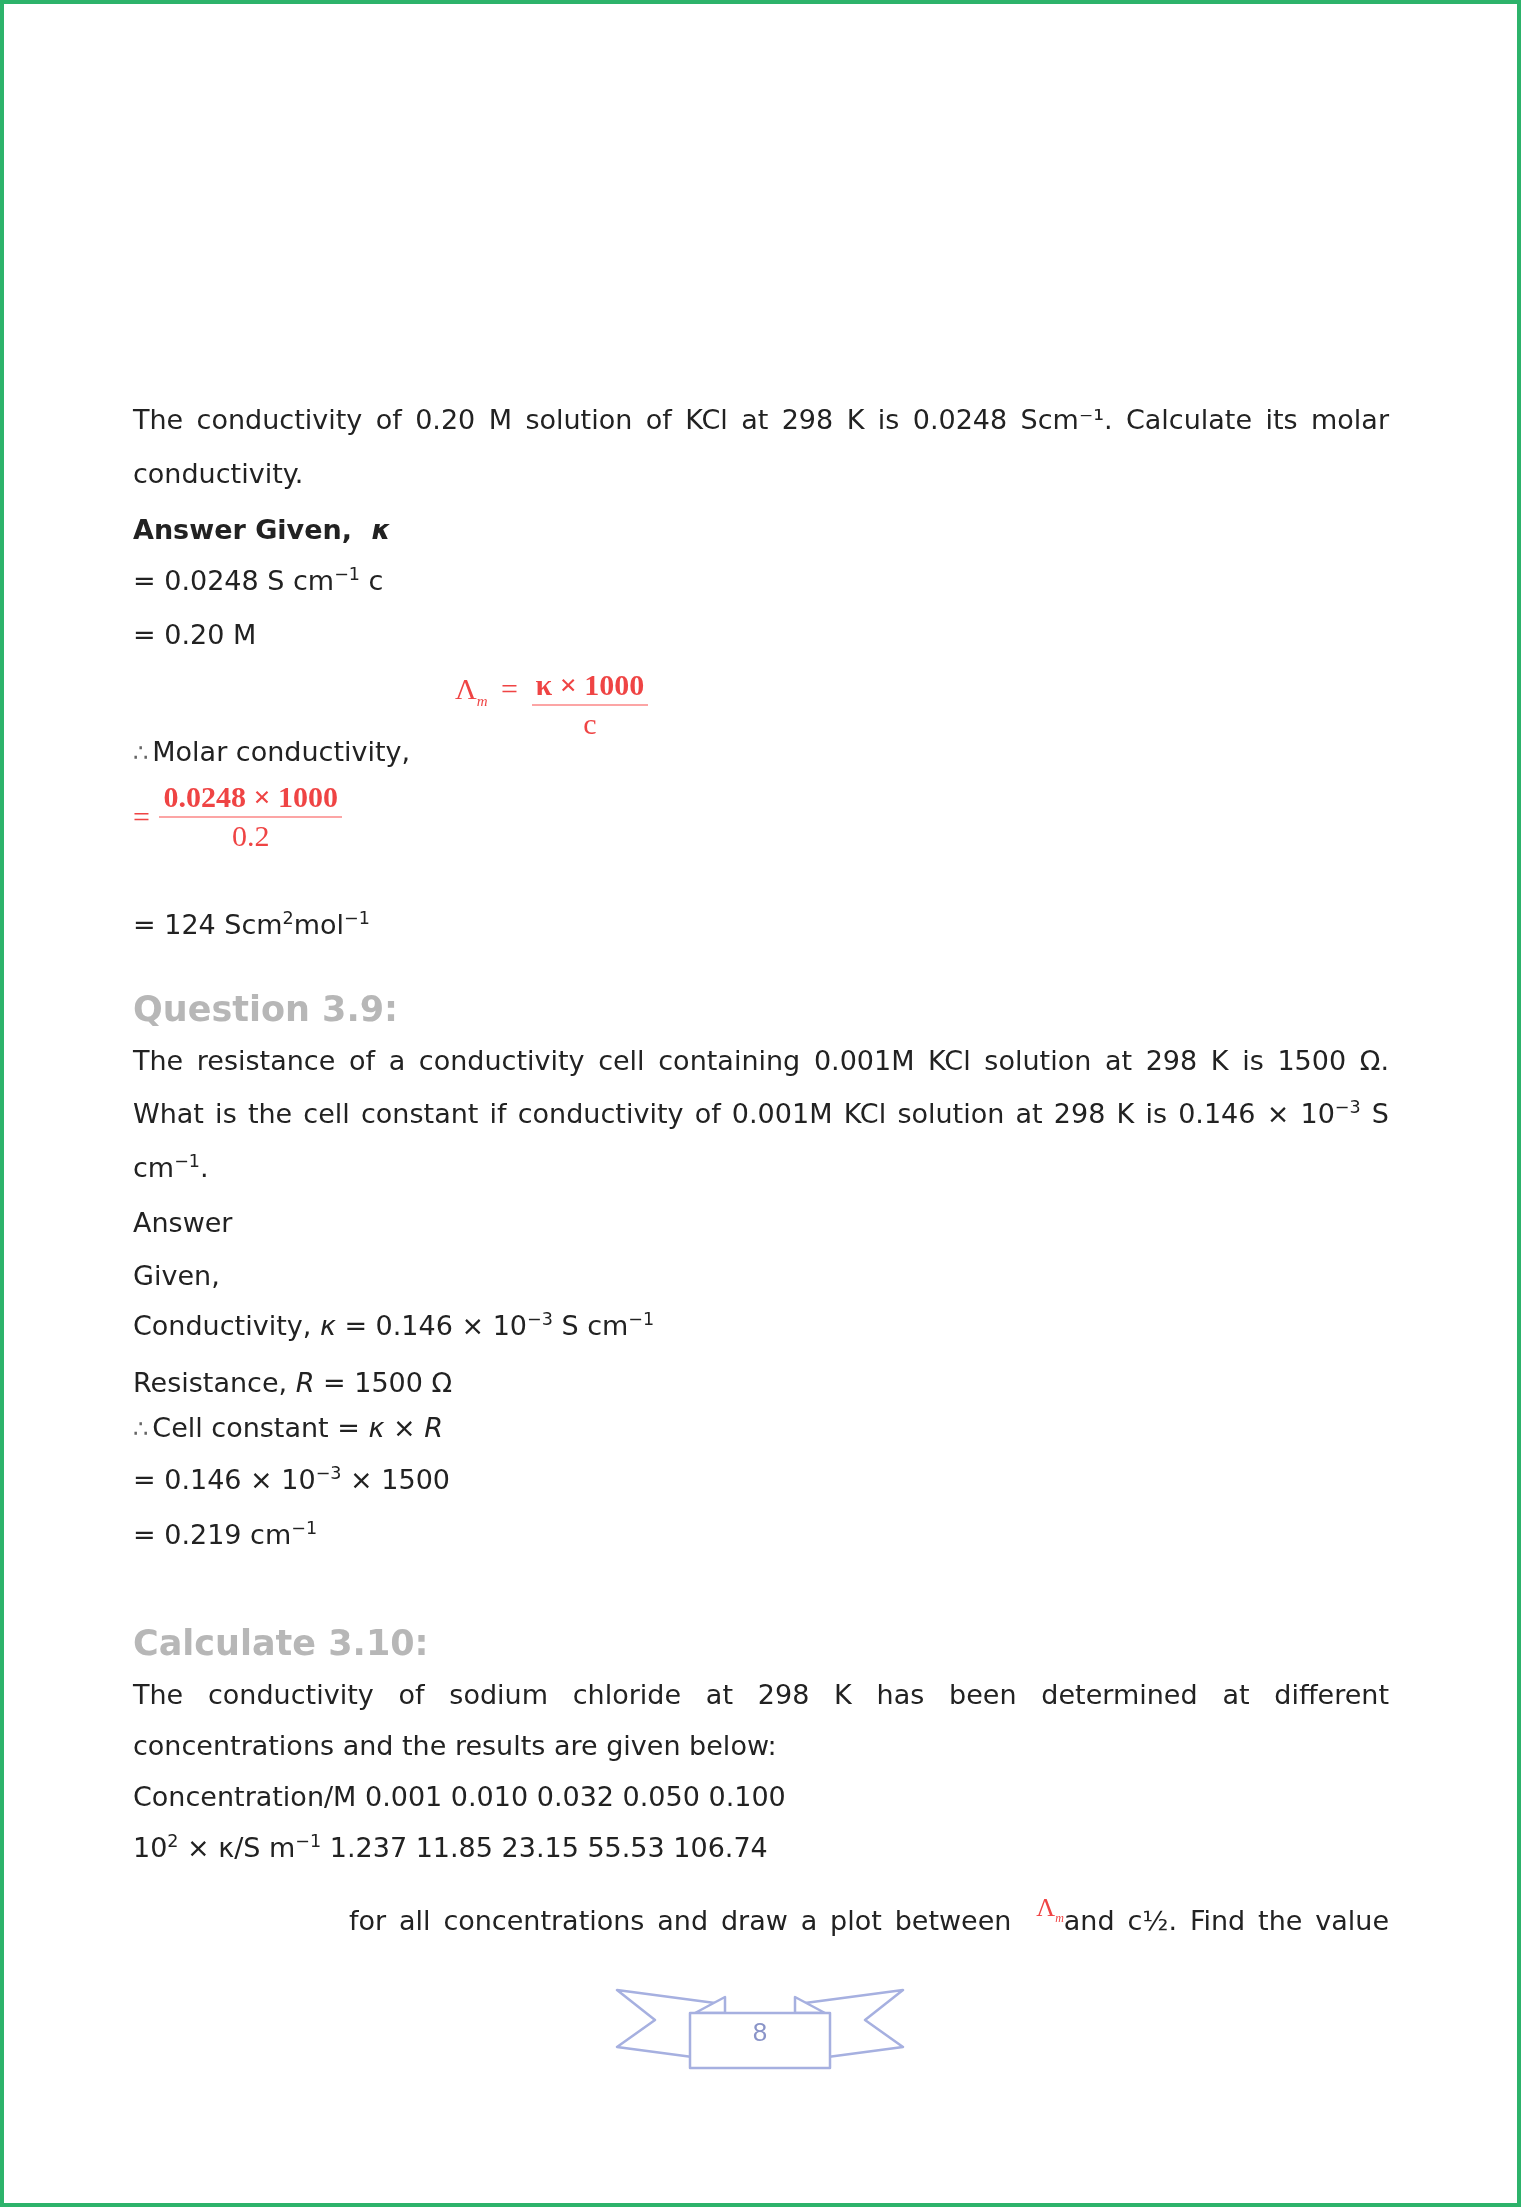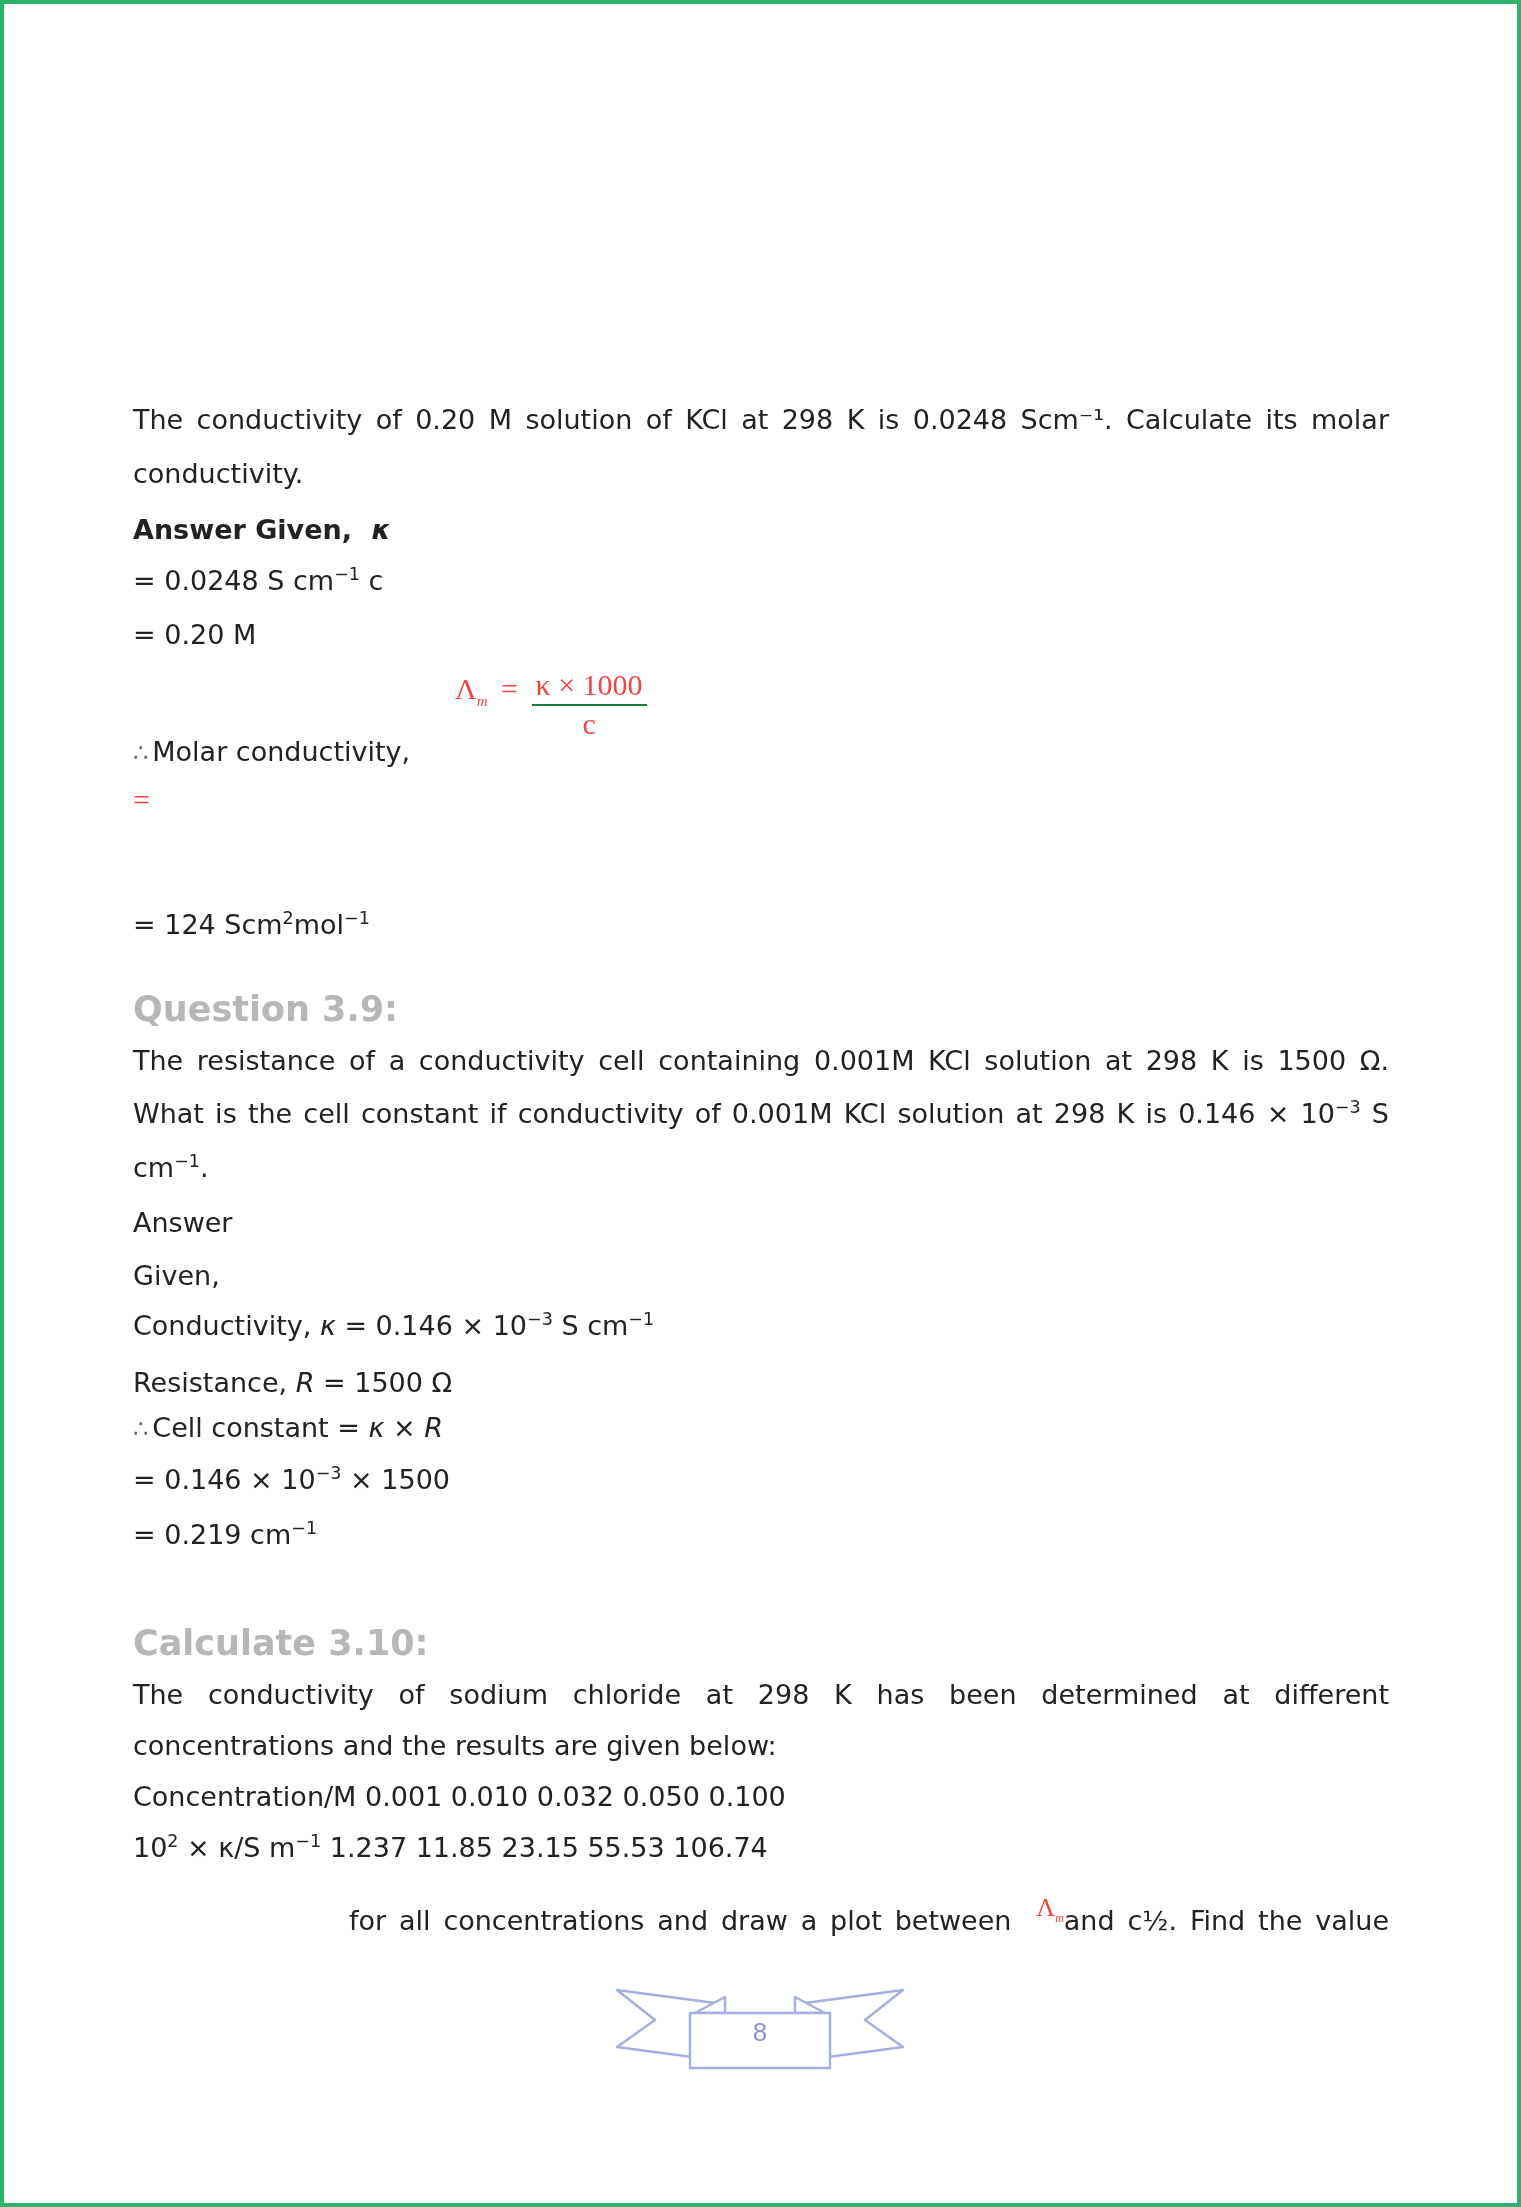--- a/index.html
+++ b/index.html
@@ -12,21 +12,21 @@
       box-sizing: border-box; border: 4px solid #2db36b; pointer-events: none;
     }
     .line {
       position: absolute; left: 133px; font-size: 27px; line-height: 34px;
       white-space: nowrap; color: #222222;
     }
     .justify { width: 1256px; text-align: justify; text-align-last: justify; white-space: normal; }
     .q-heading { color: #b7b7b7; font-weight: bold; font-size: 35px; }
     .serif-math { font-family: "Liberation Serif", "DejaVu Serif", serif; color: #ef4444; }
     .frac { display: inline-flex; flex-direction: column; align-items: center; vertical-align: middle; }
-    .frac .num { padding: 0 4px 2px 4px; border-bottom: 2px solid #15803d; line-height: 34px; }
+    .frac .num { padding: 0 4px 2px 4px; border-bottom: 2px solid #fca5a5; line-height: 34px; font-weight: bold; }
     .frac .den { line-height: 36px; }
     sup { font-size: 65%; vertical-align: 0.55em; line-height: 0; }
     .therefore { color: #666; font-size: 24px; margin-right: 4px; }
     .italic { font-style: italic; }
     .footer-ribbon { position: absolute; left: 615px; top: 1985px; width: 290px; height: 90px; }
     .page-num {
       position: absolute; left: 690px; top: 2005px; width: 140px; height: 55px;
       text-align: center; line-height: 55px; font-size: 26px; color: #8a94c8;
       font-family: "Liberation Sans", sans-serif;
     }
@@ -58,20 +58,24 @@
     <span class="den">c</span>
   </span>
 </div>
 
 <div class="line" style="top:735px;">
   <span class="therefore">∴</span><span>Molar conductivity,</span>
 </div>
 
 <div class="line serif-math" style="top:780px; font-size:30px;">
   <span style="vertical-align:middle; margin-right:2px;">=</span>
+  <span class="frac">
+    <span class="num">0.0248 × 1000</span>
+    <span class="den">0.2</span>
+  </span>
 </div>
 
 <div class="line" style="top:888px;margin-top:20px;">
   <span>= 124 Scm</span><sup>2</sup><span>mol</span><sup>−1</sup>
 </div>
 
 <div class="line q-heading" style="top:992px;">Question 3.9:</div>
 <div class="line justify" style="top:1044px;">The resistance of a conductivity cell containing 0.001M KCl solution at 298 K is 1500 Ω.</div>
 <div class="line justify" style="top:1097px;">
   <span>What is the cell constant if conductivity of 0.001M KCl solution at 298 K is 0.146 × 10</span><sup>−3</sup><span> S</span>

